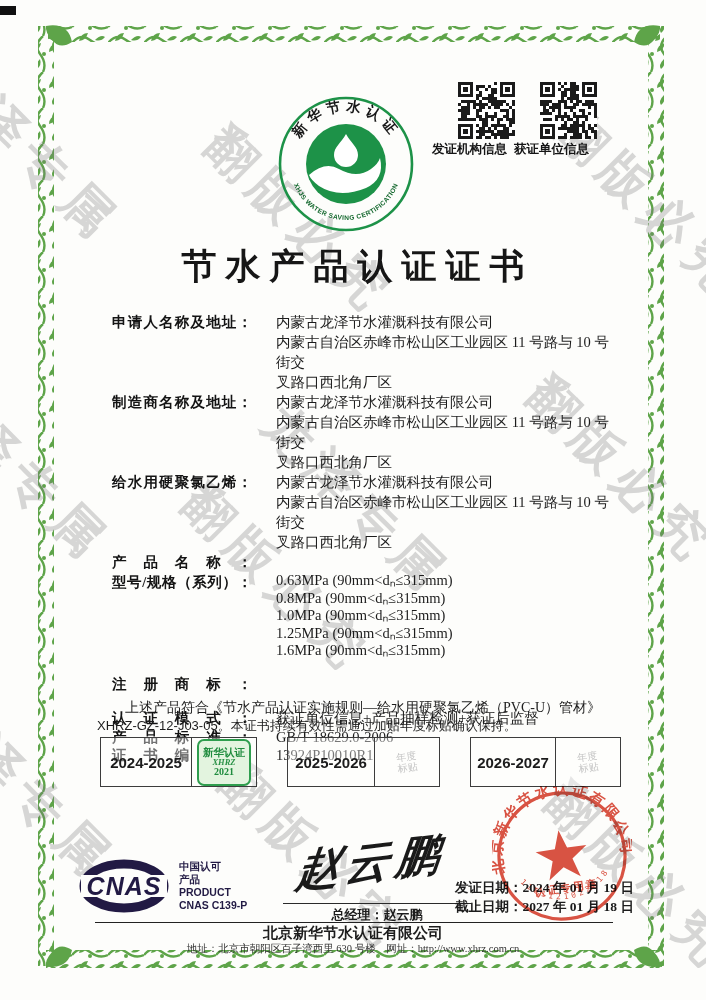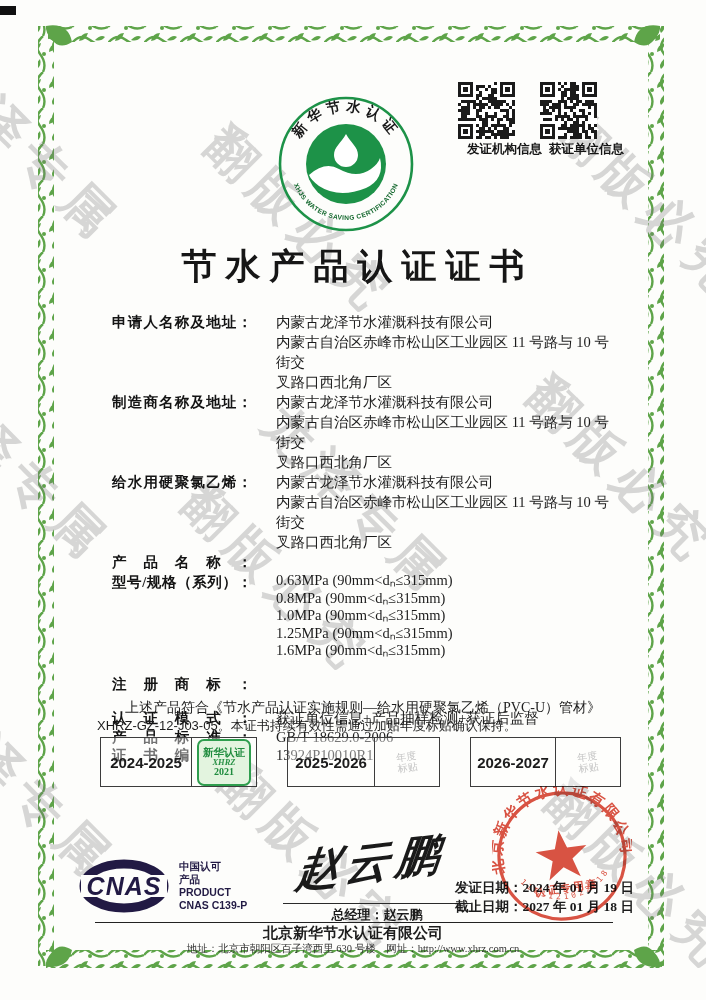--- a/index.html
+++ b/index.html
@@ -13,21 +13,21 @@
   
   .border-svg{position:absolute;inset:0;z-index:0;pointer-events:none;}
   .scan-artifact{position:absolute;left:0;top:6px;width:16px;height:9px;background:#101010;z-index:3;}
   
   .logo-svg{position:absolute;left:271px;top:89px;z-index:2;}
   .qr{position:absolute;width:57px;height:57px;background:#fff;z-index:2;}
   .qr b{position:absolute;width:3px;height:3px;background:#1b1b1b;}
   .qr .qf{position:absolute;width:15px;height:15px;border:3px solid #1b1b1b;box-sizing:border-box;background:#fff;}
   .qr .qf::after{content:"";position:absolute;left:2px;top:2px;width:5px;height:5px;background:#1b1b1b;}
   .qf.tl{left:0;top:0}.qf.tr{right:0;top:0}.qf.bl{left:0;bottom:0}
-  .qr-label{position:absolute;width:110px;text-align:right;font-family:"Liberation Sans",sans-serif;
+  .qr-label{position:absolute;width:110px;text-align:left;font-family:"Liberation Sans",sans-serif;
             font-weight:bold;font-size:12.5px;color:#151515;z-index:2;}
   
   .title{position:absolute;left:0;right:0;top:243px;margin:0;text-align:center;z-index:2;
          font-family:"Liberation Sans",sans-serif;font-weight:bold;font-size:35px;
          letter-spacing:9px;padding-left:9px;color:#161616;}
   
   .fields{position:absolute;left:112px;top:312px;width:502px;z-index:2;font-size:14.5px;line-height:20px;}
   .frow{display:flex;align-items:flex-start;}
   .flabel{width:140px;flex:0 0 140px;font-weight:600;text-align:justify;text-align-last:justify;color:#141414;}
   .fvalue{flex:1;margin-left:24px;font-weight:500;}

